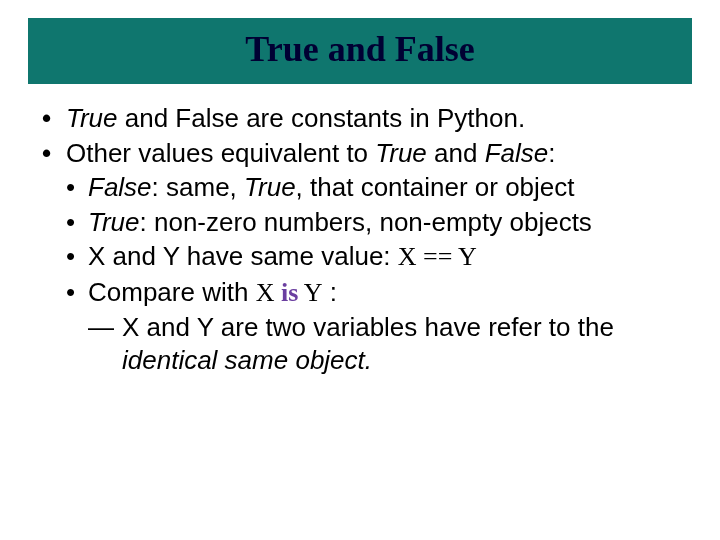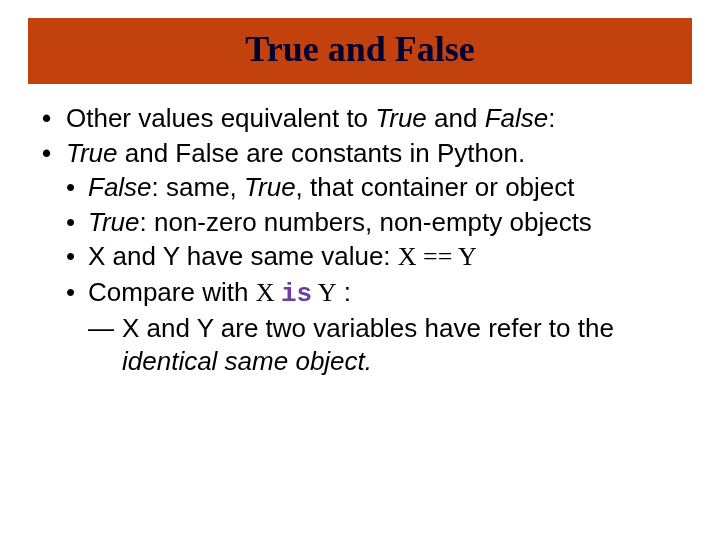--- a/index.html
+++ b/index.html
@@ -9,21 +9,21 @@
     background: #ffffff;
     font-family: Arial, Helvetica, sans-serif;
     overflow: hidden;
   }
   .slide {
     width: 100%;
     height: 100%;
     padding: 18px 28px 24px 28px;
   }
   .title-bar {
-    background: #c2410c;
+    background: #0f766e;
     text-align: center;
     padding: 10px 0 14px 0;
     margin-bottom: 18px;
   }
   .title-bar h1 {
     font-family: "Times New Roman", Times, serif;
     font-weight: bold;
     font-size: 36px;
     color: #000033;
   }
@@ -66,42 +66,42 @@
     content: "\2014";
     position: absolute;
     left: 46px;
     top: 0;
   }
   em.it { font-style: italic; }
   .mono {
     font-family: Liberation Serif, serif;
   }
   .kw {
-    font-family: Liberation Mono, monospace;
+    font-family: Liberation Serif, serif;
     font-weight: bold;
     color: #6b3fa0;
   }
 </style>
 </head>
 <body>
 
 <div class="slide">
 
   <div class="title-bar">
     <h1>True and False</h1>
   </div>
 
   <div class="content">
 
     <div class="bullet-l1">
-      <span>Other values equivalent to </span><em class="it">True</em><span> and </span><em class="it">False</em><span>:</span>
+      <em class="it">True</em><span> and False are constants in Python.</span>
     </div>
 
     <div class="bullet-l1">
-      <em class="it">True</em><span> and False are constants in Python.</span>
+      <span>Other values equivalent to </span><em class="it">True</em><span> and </span><em class="it">False</em><span>:</span>
     </div>
 
     <div class="bullet-l2">
       <em class="it">False</em><span>: same, </span><em class="it">True</em><span>, that container or object</span>
     </div>
 
     <div class="bullet-l2">
       <em class="it">True</em><span>: non-zero numbers, non-empty objects</span>
     </div>
 

